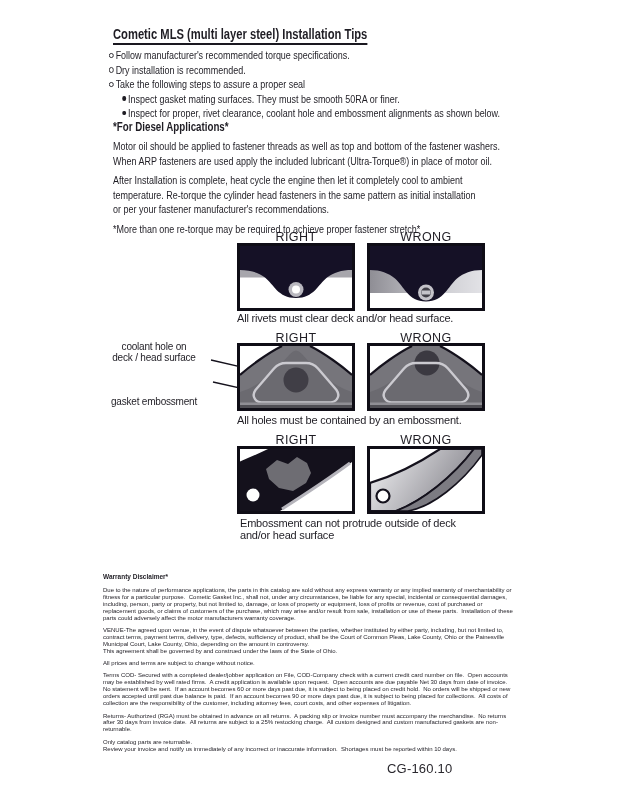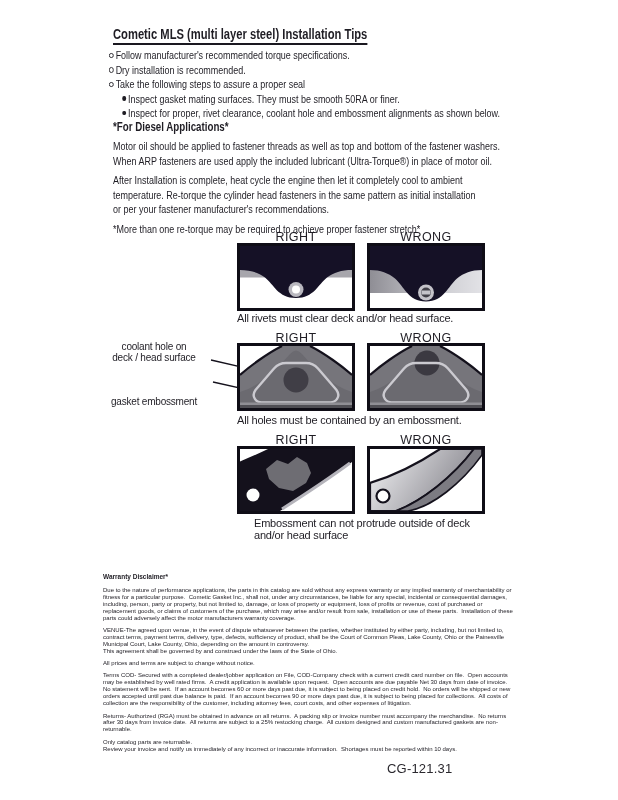--- a/index.html
+++ b/index.html
@@ -180,28 +180,28 @@
         <stop offset="1" stop-color="#8d8c93"></stop>
       </linearGradient>
     </defs>
     <rect width="112" height="62" fill="#ffffff"></rect>
     <path d="M0,34 C26,26 52,12 70,0 H104 C83,28 52,52 26,62 H0 Z" fill="url(#g3)" stroke="#14111c" stroke-width="2.2"></path>
     <path d="M26,62 C52,52 83,28 104,0 H112 V6 C92,34 62,58 38,62 Z" fill="#7c7b82" stroke="#14111c" stroke-width="1.6"></path>
     <circle cx="13" cy="47" r="6.5" fill="#ffffff" stroke="#14111c" stroke-width="2.2"></circle>
   </svg>
 </div>
 
-<div class="abs dcaption prewrap" style="left:254px;top:517px;">Embossment can not protrude outside of deck
+<div class="abs dcaption prewrap" style="left:240px;top:517px;">Embossment can not protrude outside of deck
 and/or head surface</div>
 
 <div class="abs legal">
   <div class="legal-heading">Warranty Disclaimer*</div>
   <p class="prewrap">Due to the nature of performance applications, the parts in this catalog are sold without any express warranty or any implied warranty of merchantability or fitness for a particular purpose.  Cometic Gasket Inc., shall not, under any circumstances, be liable for any special, incidental or consequential damages, including, person, party or property, but not limited to, damage, or loss of property or equipment, loss of profits or revenue, cost of purchased or replacement goods, or claims of customers of the purchase, which may arise and/or result from sale, installation or use of these parts.  Installation of these parts could adversely affect the motor manufacturers warranty coverage.</p>
   <p class="prewrap">VENUE-The agreed upon venue, in the event of dispute whatsoever between the parties, whether instituted by either party, including, but not limited to, contract terms, payment terms, delivery, type, defects, sufficiency of product, shall be the Court of Common Pleas, Lake County, Ohio or the Painesville Municipal Court, Lake County, Ohio, depending on the amount in controversy.
 This agreement shall be governed by and construed under the laws of the State of Ohio.</p>
   <p class="prewrap">All prices and terms are subject to change without notice.</p>
   <p class="prewrap">Terms COD- Secured with a completed dealer/jobber application on File, COD-Company check with a current credit card number on file.  Open accounts may be established by well rated firms.  A credit application is available upon request.  Open accounts are due payable Net 30 days from date of invoice.  No statement will be sent.  If an account becomes 60 or more days past due, it is subject to being placed on credit hold.  No orders will be shipped or new orders accepted until past due balance is paid.  If an account becomes 90 or more days past due, it is subject to being placed for collections.  All costs of collection are the responsibility of the customer, including attorney fees, court costs, and other expenses of litigation.</p>
   <p class="prewrap">Returns- Authorized (RGA) must be obtained in advance on all returns.  A packing slip or invoice number must accompany the merchandise.  No returns after 30 days from invoice date.  All returns are subject to a 25% restocking charge.  All custom designed and custom manufactured gaskets are non-returnable.</p>
   <p class="prewrap">Only catalog parts are returnable.
 Review your invoice and notify us immediately of any incorrect or inaccurate information.  Shortages must be reported within 10 days.</p>
 </div>
 
-<div class="abs footer-code">CG-121.31</div>
+<div class="abs footer-code">CG-160.10</div>
 
 </body></html>

